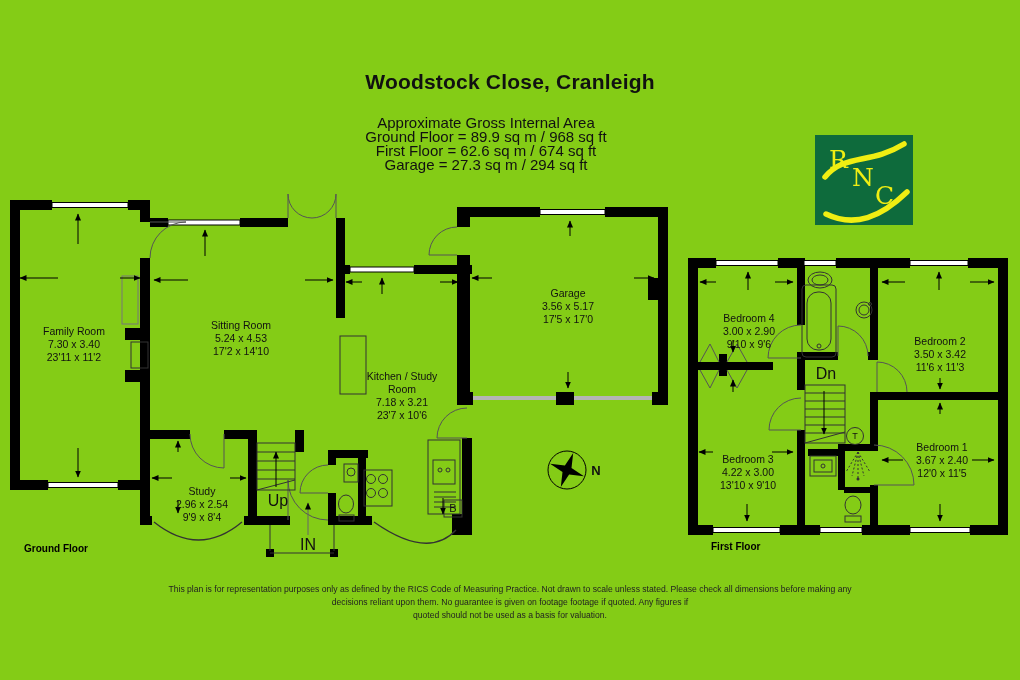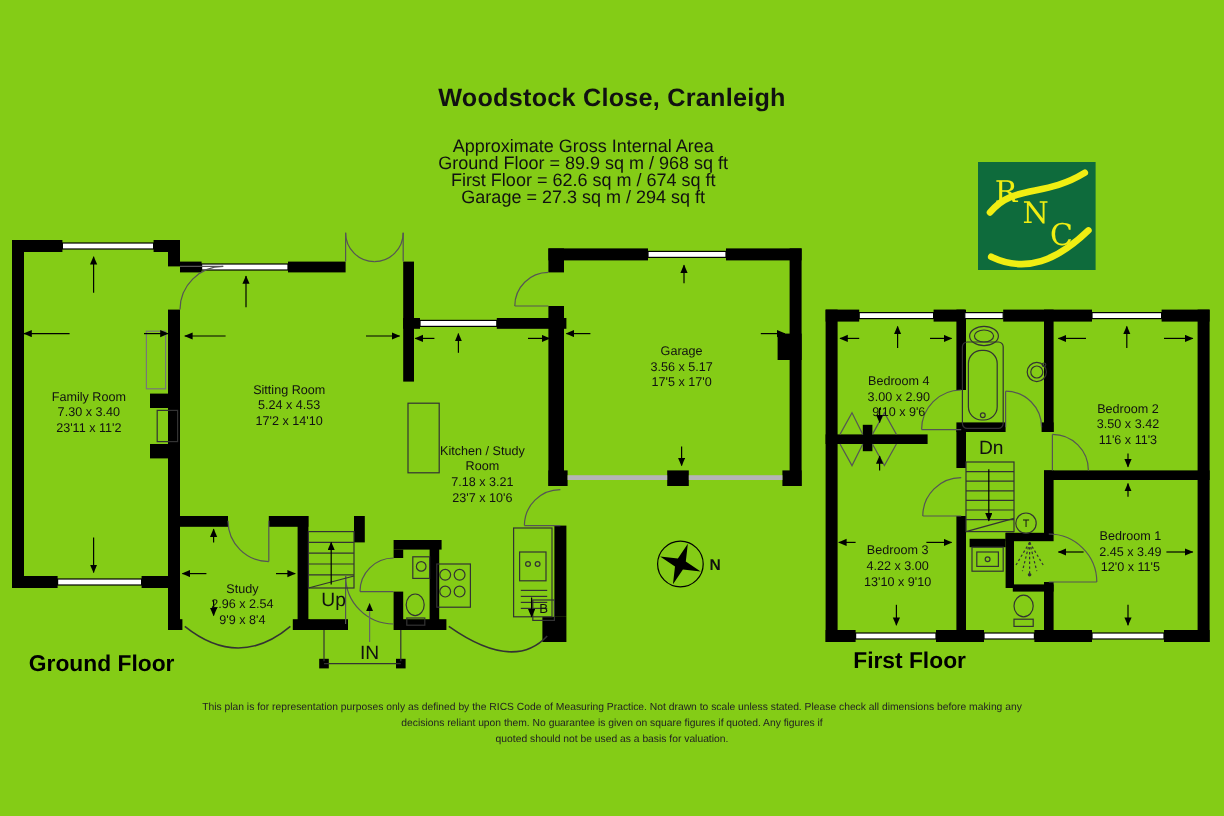--- a/index.html
+++ b/index.html
@@ -5,21 +5,21 @@
   html,body{margin:0;padding:0;background:#fff;}
   .canvas{position:relative;width:1020px;height:680px;background:#84cc16;overflow:hidden;
           font-family:"Liberation Sans", sans-serif;color:#111;}
   .title{position:absolute;top:70px;left:0;width:1020px;text-align:center;
          font-size:21px;font-weight:bold;letter-spacing:.2px;}
   .areas{position:absolute;top:116px;left:0;width:972px;text-align:center;
          font-size:15px;line-height:14px;color:#111;}
   .plan{position:absolute;top:0;left:0;}
   .room-label{position:absolute;text-align:center;font-size:10.5px;line-height:13px;color:#111;}
   .room-label .rname{white-space:normal;}
-  .floor-label{position:absolute;font-size:19px;font-weight:bold;color:#000;}
+  .floor-label{position:absolute;font-size:10px;font-weight:bold;color:#000;}
   .anno{position:absolute;text-align:center;color:#111;}
   .anno.small{font-size:16px;}
   .anno.tiny{font-size:9px;}
   .anno.bold{font-weight:bold;font-size:13px;}
   .disclaimer{position:absolute;top:583px;left:0;width:1020px;text-align:center;
               font-size:8.6px;line-height:13px;color:#222;}
   .logo{position:absolute;left:815px;top:135px;width:98px;height:90px;background:#0e6b3c;}
   .logo span{position:absolute;color:#f0ee12;font-family:"DejaVu Serif", serif;font-size:25px;line-height:25px;}
   .logo .lr{left:14px;top:12px;}
   .logo .ln{left:37px;top:30px;}
@@ -389,33 +389,33 @@
     <div>3.50 x 3.42</div>
     <div>11'6 x 11'3</div>
   </div>
   <div class="room-label" style="left:693px;top:433px;width:110px;margin-top:20px;">
     <div class="rname">Bedroom 3</div>
     <div>4.22 x 3.00</div>
     <div>13'10 x 9'10</div>
   </div>
   <div class="room-label" style="left:887px;top:441px;width:110px;">
     <div class="rname">Bedroom 1</div>
-    <div>2.45 x 3.49</div>
+    <div>3.67 x 2.40</div>
     <div>12'0 x 11'5</div>
   </div>
 
   <div class="anno small" style="left:256px;top:492px;width:44px;">Up</div>
   <div class="anno small" style="left:288px;top:536px;width:40px;">IN</div>
   <div class="anno small" style="left:445px;top:502px;width:16px;font-size:11px;">B</div>
   <div class="anno small" style="left:804px;top:365px;width:44px;">Dn</div>
   <div class="anno tiny" style="left:845px;top:431px;width:20px;">T</div>
   <div class="anno bold" style="left:586px;top:463px;width:20px;">N</div>
 
   <div class="floor-label" style="left:24px;top:543px;">Ground Floor</div>
   <div class="floor-label" style="left:711px;top:541px;">First Floor</div>
 
   <div class="disclaimer">
     <div>This plan is for representation purposes only as defined by the RICS Code of Measuring Practice. Not drawn to scale unless stated. Please check all dimensions before making any</div>
-    <div>decisions reliant upon them. No guarantee is given on square figures if quoted. Any figures if</div>
+    <div>decisions reliant upon them. No guarantee is given on footage footage if quoted. Any figures if</div>
     <div>quoted should not be used as a basis for valuation.</div>
   </div>
 
 </div>
 
 </body></html>

